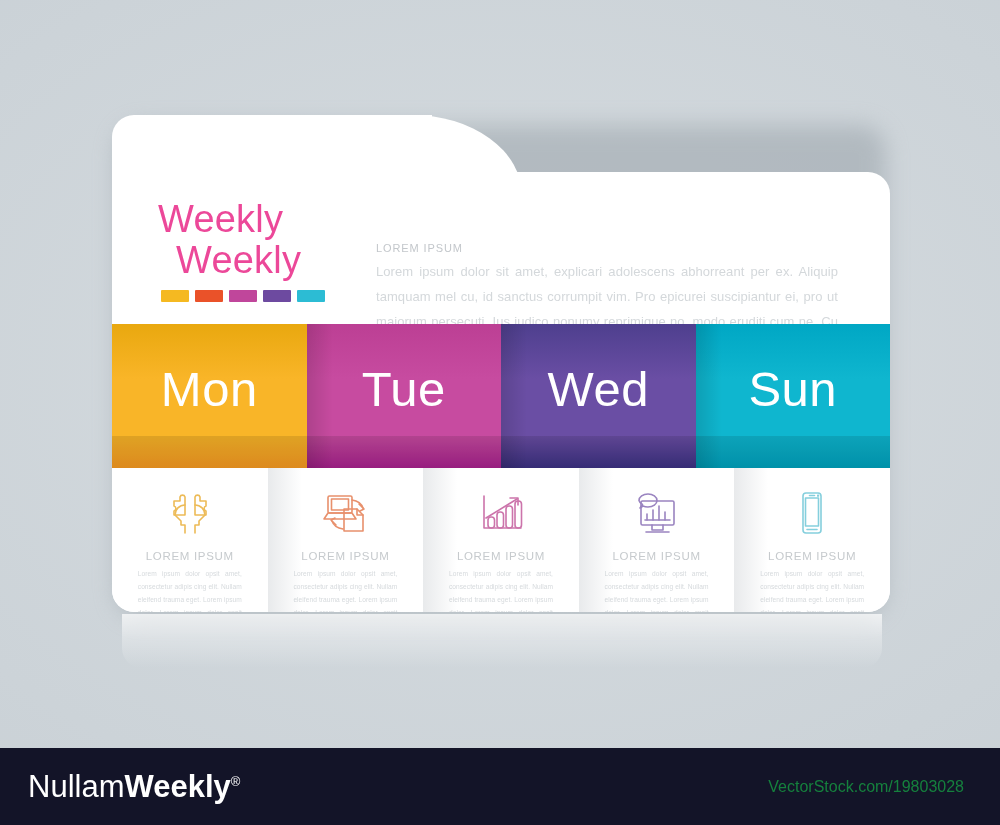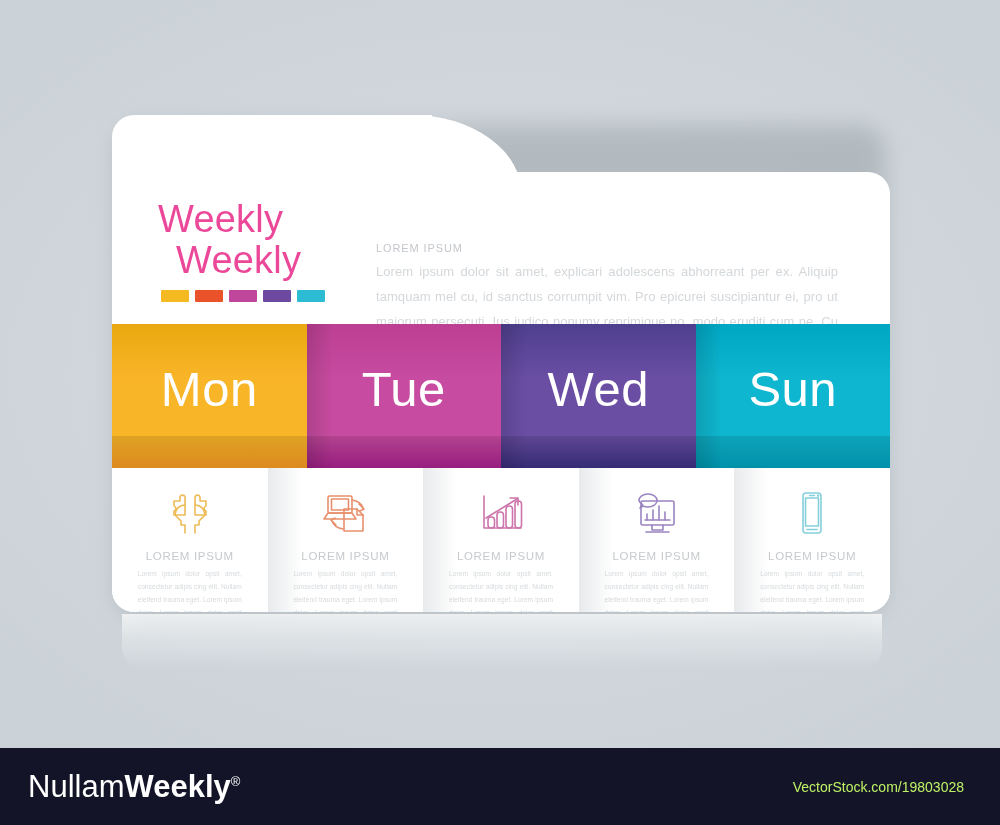--- a/index.html
+++ b/index.html
@@ -242,22 +242,22 @@
     white-space: nowrap;
   }
   #wm-logo .thin { font-weight: 300; }
   #wm-logo .bold { font-weight: 700; }
   #wm-logo .reg  { font-size: 13px; vertical-align: super; font-weight: 400; }
   #wm-url {
     position: absolute;
     right: 36px;
     top: 50%;
     transform: translateY(-50%);
-    font-size: 14px;
-    color: #bef264;
+    font-size: 16px;
+    color: #15803d;
     white-space: nowrap;
   }
 </style>
 </head>
 <body>
 
 <div id="stage" style="background-color: rgb(204, 211, 216);">
 
   <div id="card-wrap">
     <div id="card-shadow"></div>

